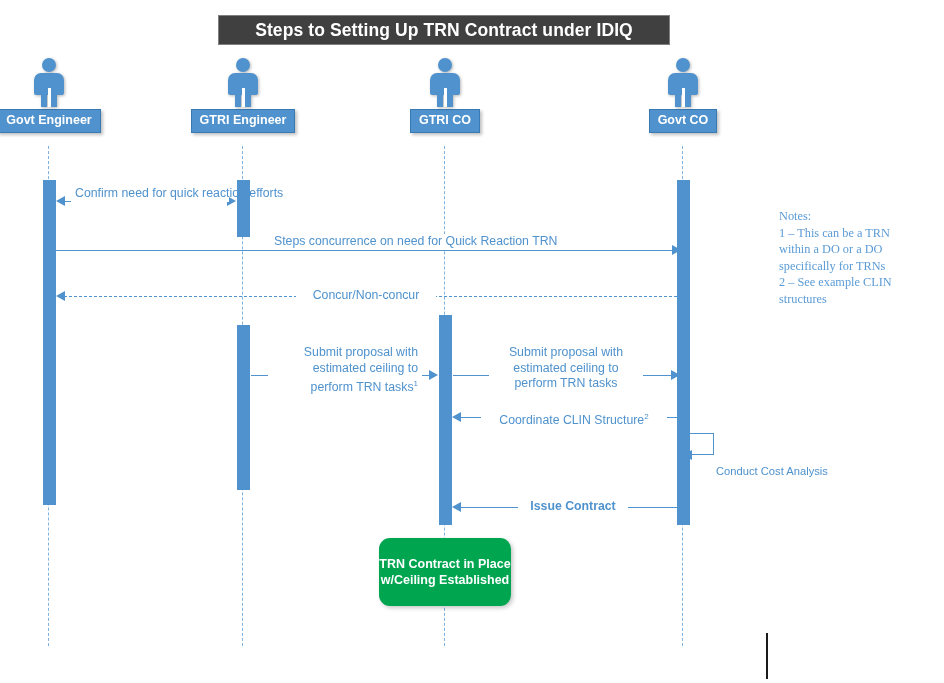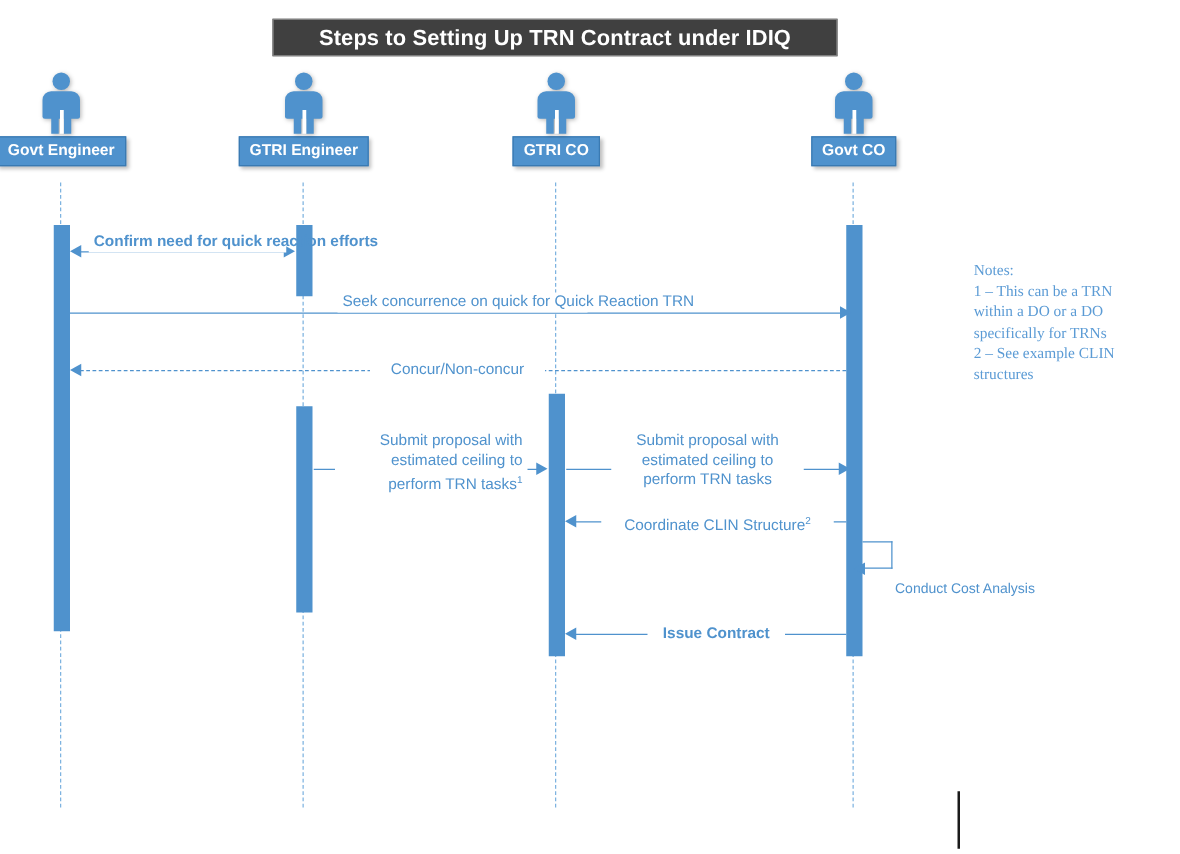--- a/index.html
+++ b/index.html
@@ -282,27 +282,27 @@
   <div class="activation" style="left:49px;  top:180px; height:325px;"></div>
   <div class="activation" style="left:243px; top:180px; height:57px;"></div>
   <div class="activation" style="left:243px; top:325px; height:165px;"></div>
   <div class="activation" style="left:445px; top:315px; height:210px;"></div>
   <div class="activation" style="left:683px; top:180px; height:345px;"></div>
 
   <div>
     <div class="msg-line" style="left:64px; top:201px; width:164px;"></div>
     <div class="arrow-head left" style="left:56px;  top:196px;"></div>
     <div class="arrow-head right" style="left:227px; top:196px;"></div>
-    <div class="msg-label" style="left:71px; top:186px; width:150px;font-weight:bold;">Confirm need for quick reaction efforts</div>
+    <div class="msg-label" style="left:71px; top:186px; width:150px;">Confirm need for quick reaction efforts</div>
   </div>
 
   <div>
     <div class="msg-line" style="left:56px; top:250px; width:618px;"></div>
     <div class="arrow-head right" style="left:672px; top:245px;"></div>
-    <div class="msg-label" style="left:270px; top:234px; width:192px;">Seek concurrence on quick for Quick Reaction TRN</div>
+    <div class="msg-label" style="left:270px; top:234px; width:192px;">Steps concurrence on need for Quick Reaction TRN</div>
   </div>
 
   <div>
     <div class="msg-line dashed" style="left:64px; top:296px; width:613px;"></div>
     <div class="arrow-head left" style="left:56px; top:291px;"></div>
     <div class="msg-label" style="left:296px; top:288px; width:132px;">Concur/Non-concur</div>
   </div>
 
   <div>
     <div class="msg-line" style="left:251px; top:375px; width:179px;"></div>
@@ -327,20 +327,21 @@
     <div class="arrow-head left" style="left:683px; top:450px;"></div>
     <div class="self-msg-label" style="left:716px; top:436px; width:74px;">Conduct Cost Analysis</div>
   </div>
 
   <div>
     <div class="msg-line" style="left:460px; top:507px; width:217px;"></div>
     <div class="arrow-head left" style="left:452px; top:502px;"></div>
     <div class="msg-label" style="left:518px; top:499px; width:102px;font-weight:bold;">Issue Contract</div>
   </div>
 
+  <div class="terminal-box" style="left:379px; top:538px; width:132px; height:68px;">TRN Contract in Place w/Ceiling Established</div>
 
   <div class="notes" style="left:779px; top:208px; width:150px;font-family:Liberation Serif, serif;">Notes:
 1 – This can be a TRN
 within a DO or a DO
 specifically for TRNs
 2 – See example CLIN
 structures</div>
 
   <div class="edge-artifact"></div>
 

